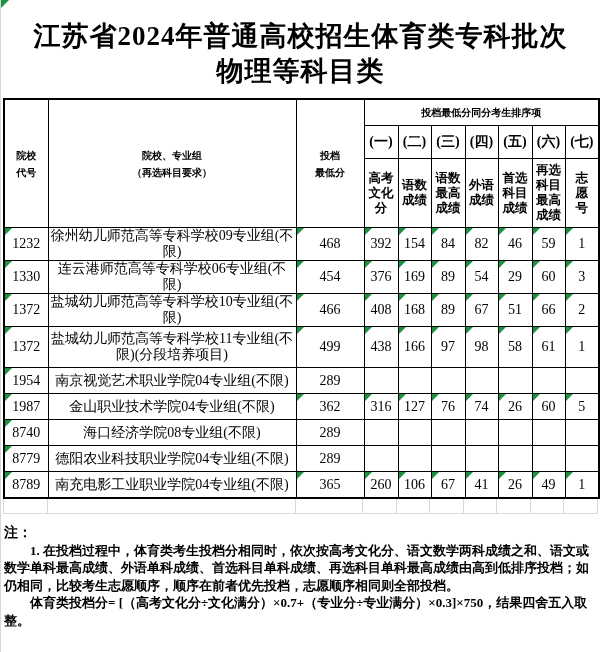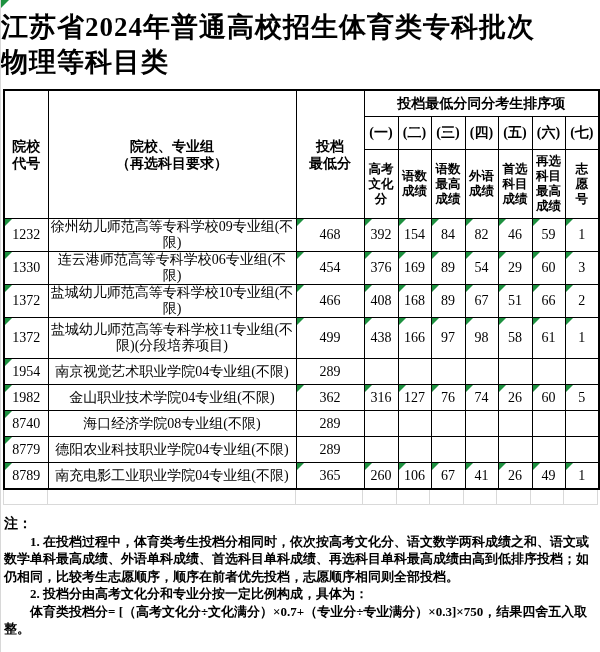--- a/index.html
+++ b/index.html
@@ -12,40 +12,41 @@
     position:relative;
     border-left:1px solid #d8d8d8;
     box-sizing:border-box;
   }
   .corner-flag{
     position:absolute;top:0;left:0;width:0;height:0;
     border-top:8px solid #1e9140;border-right:8px solid transparent;
     z-index:5;
   }
   .title{
-    margin:0;padding-top:10px;
+    margin:0;padding-top:19px;
+    text-align:center;
     font-size:27px;line-height:35px;font-weight:bold;
     letter-spacing:1px;
   }
   table.grid{
     border-collapse:collapse;
     table-layout:fixed;
     width:595px;
     margin:9px 0 0 2px;
   }
   table.grid td{
     border:1px solid #000;
     padding:0;
     overflow:hidden;
     position:relative;
     text-align:center;
     vertical-align:middle;
   }
   table.grid{border:2px solid #000;}
-  .hd{font-weight:bold;font-size:14px;line-height:17px;}
+  .hd{font-weight:bold;font-size:10px;line-height:17px;}
   .pre{white-space:pre-line;}
   .h1row td{height:25px;}
   .h2row td{height:32px;font-weight:bold;font-size:14px;}
   .h3row td{height:68px;font-weight:bold;font-size:12.5px;line-height:15px;}
   tr.drow td{height:25px;font-size:14px;}
   tr.drow.tall td{height:40px;}
   td.n{text-align:left;padding:0 3px;line-height:16px;margin-left:43px;}
   td.f::before{
     content:"";position:absolute;top:0;left:0;width:0;height:0;
     border-top:7px solid #1e9140;border-right:7px solid transparent;
@@ -182,21 +183,21 @@
     <td>289</td>
     <td></td>
     <td></td>
     <td></td>
     <td></td>
     <td></td>
     <td></td>
     <td></td>
   </tr>
   <tr class="drow">
-    <td class="f">1982</td>
+    <td class="f">1987</td>
     <td class="n">金山职业技术学院04专业组(不限)</td>
     <td class="f">362</td>
     <td class="f">316</td>
     <td class="f">127</td>
     <td class="f">76</td>
     <td class="f">74</td>
     <td class="f">26</td>
     <td class="f">60</td>
     <td class="f">5</td>
   </tr>
@@ -248,15 +249,14 @@
     <div style="width:34px"></div>
   <div style="width:33px"></div>
     <div style="width:34px"></div>
     <div style="width:33px"></div>
   <div style="width:34px"></div>
 </div>
 
 <div class="notes">
   <div class="note-head">注：</div>
   <p>　　1. 在投档过程中，体育类考生投档分相同时，依次按高考文化分、语文数学两科成绩之和、语文或数学单科最高成绩、外语单科成绩、首选科目单科成绩、再选科目单科最高成绩由高到低排序投档；如仍相同，比较考生志愿顺序，顺序在前者优先投档，志愿顺序相同则全部投档。</p>
-  <p>　　2. 投档分由高考文化分和专业分按一定比例构成，具体为：</p>
   <p>　　体育类投档分= [（高考文化分÷文化满分）×0.7+（专业分÷专业满分）×0.3]×750，结果四舍五入取整。</p>
 </div>
 
 </body></html>

